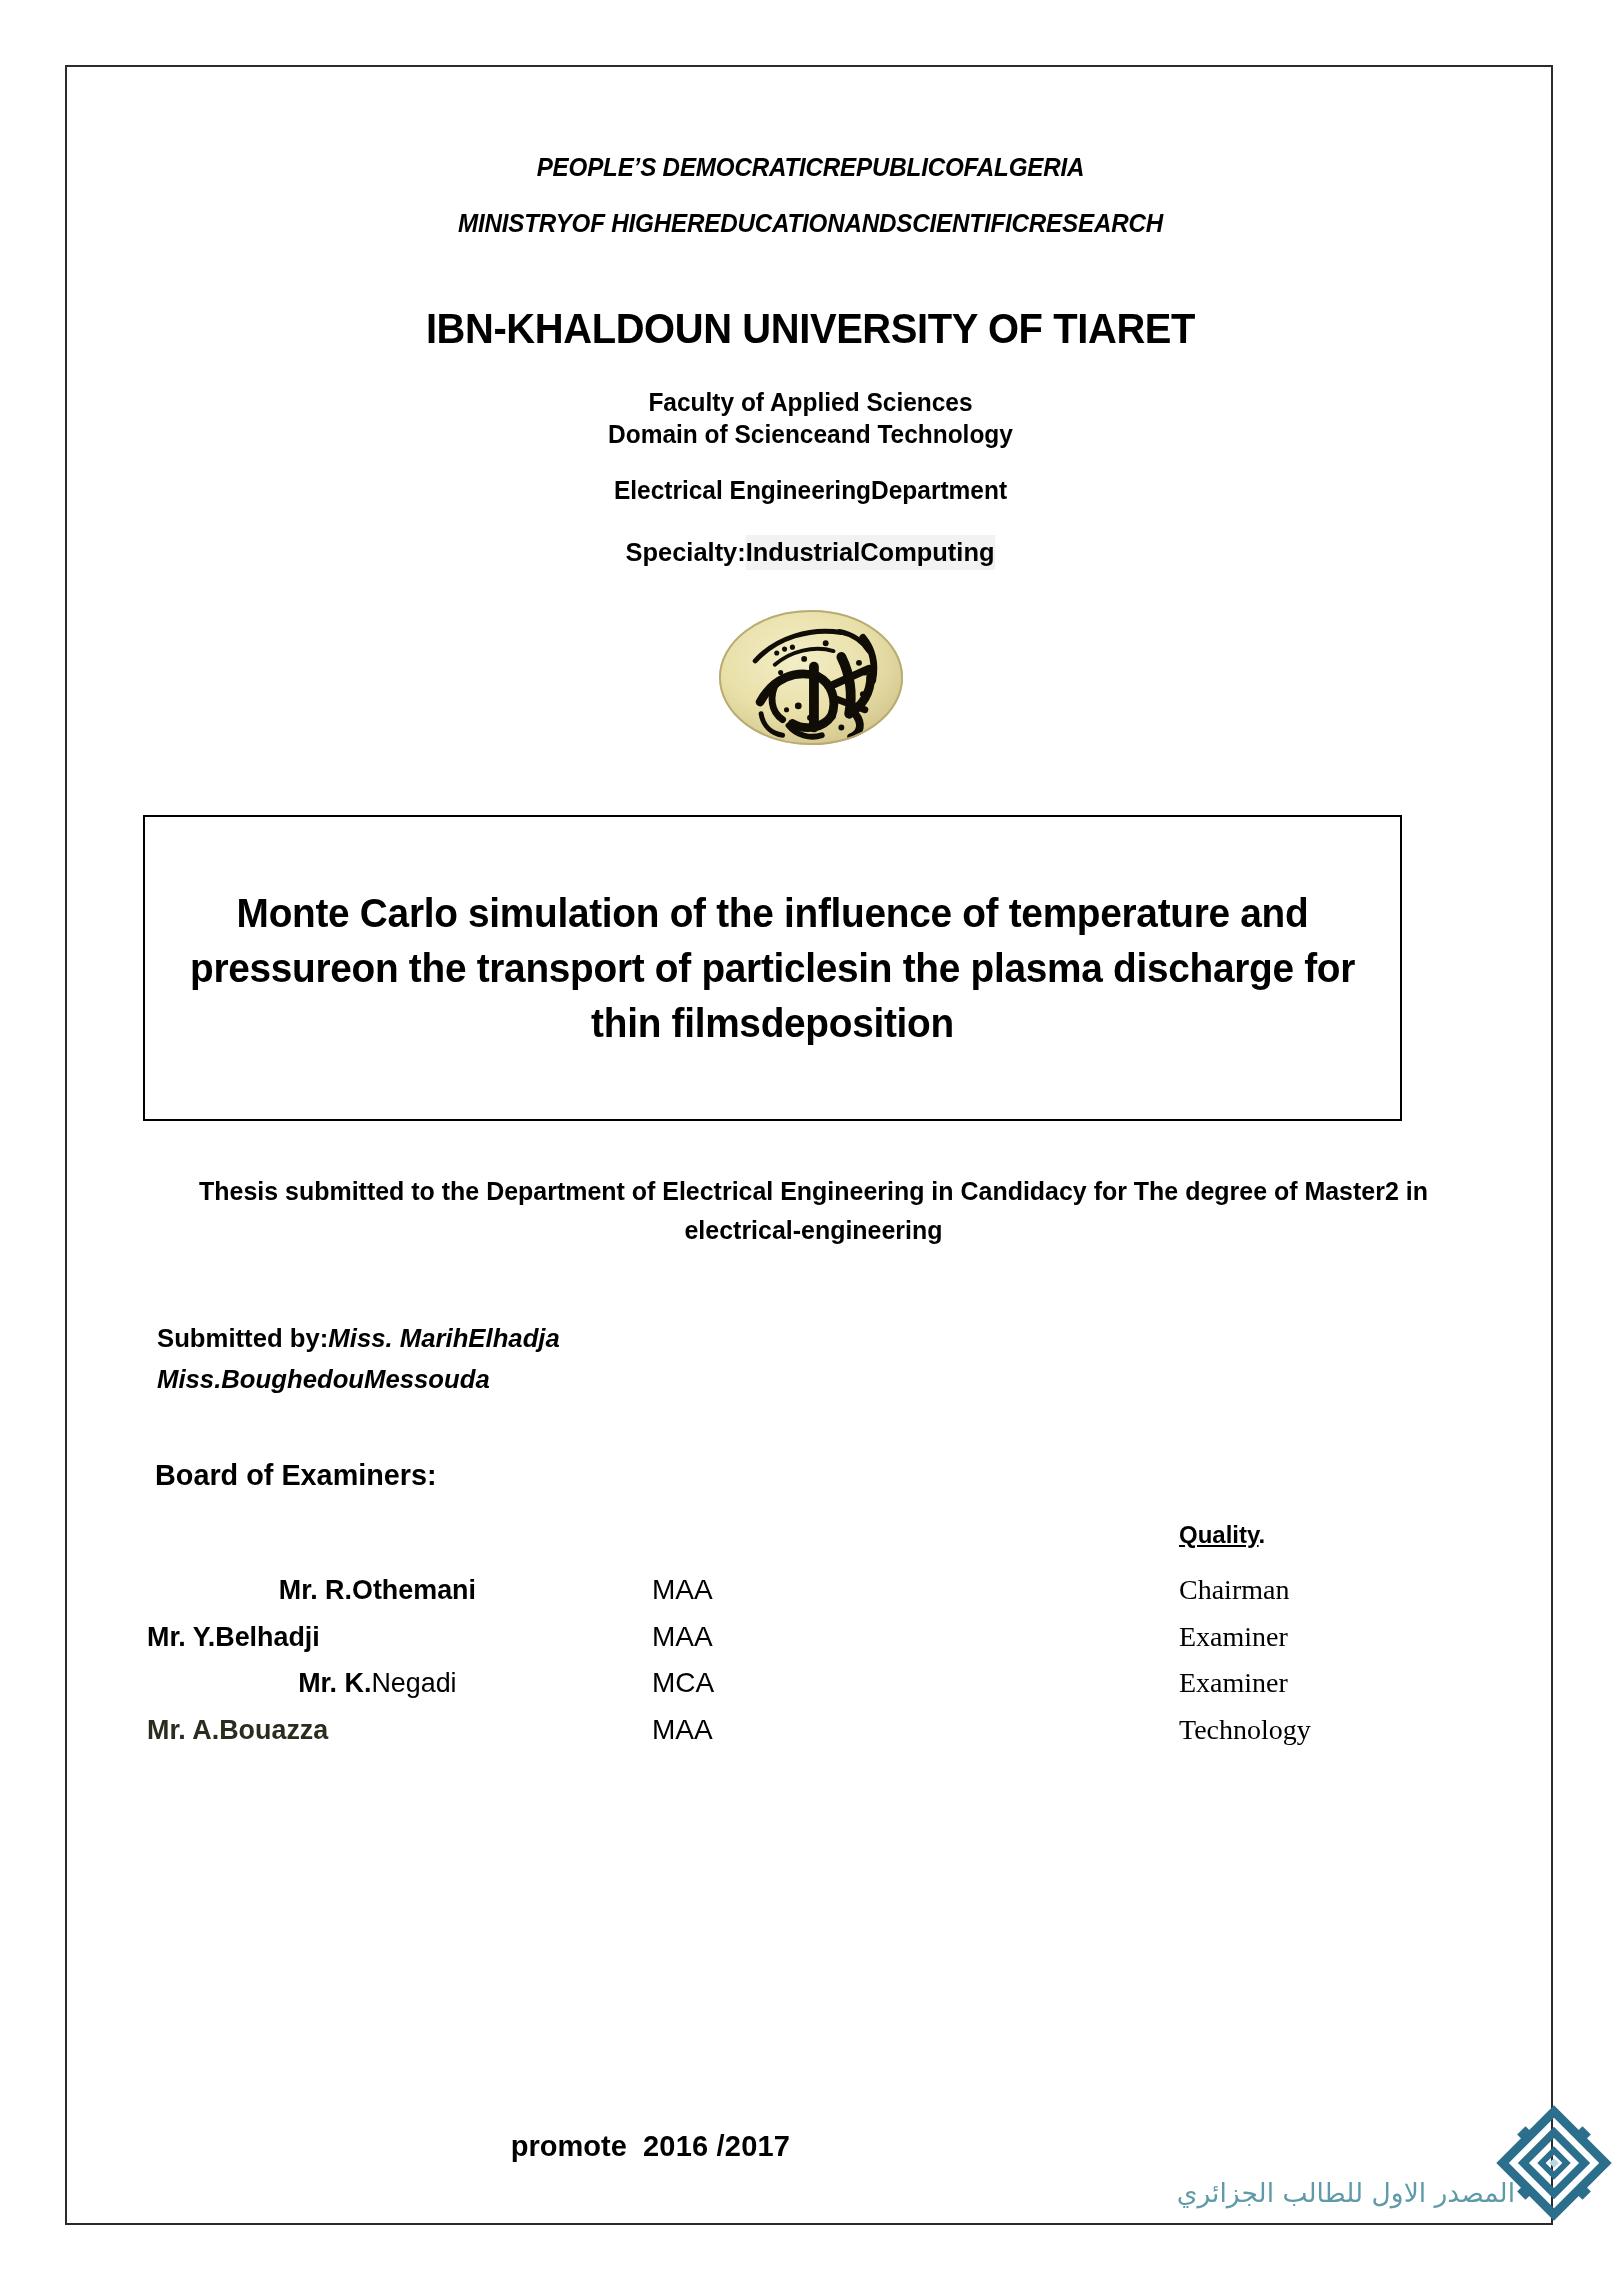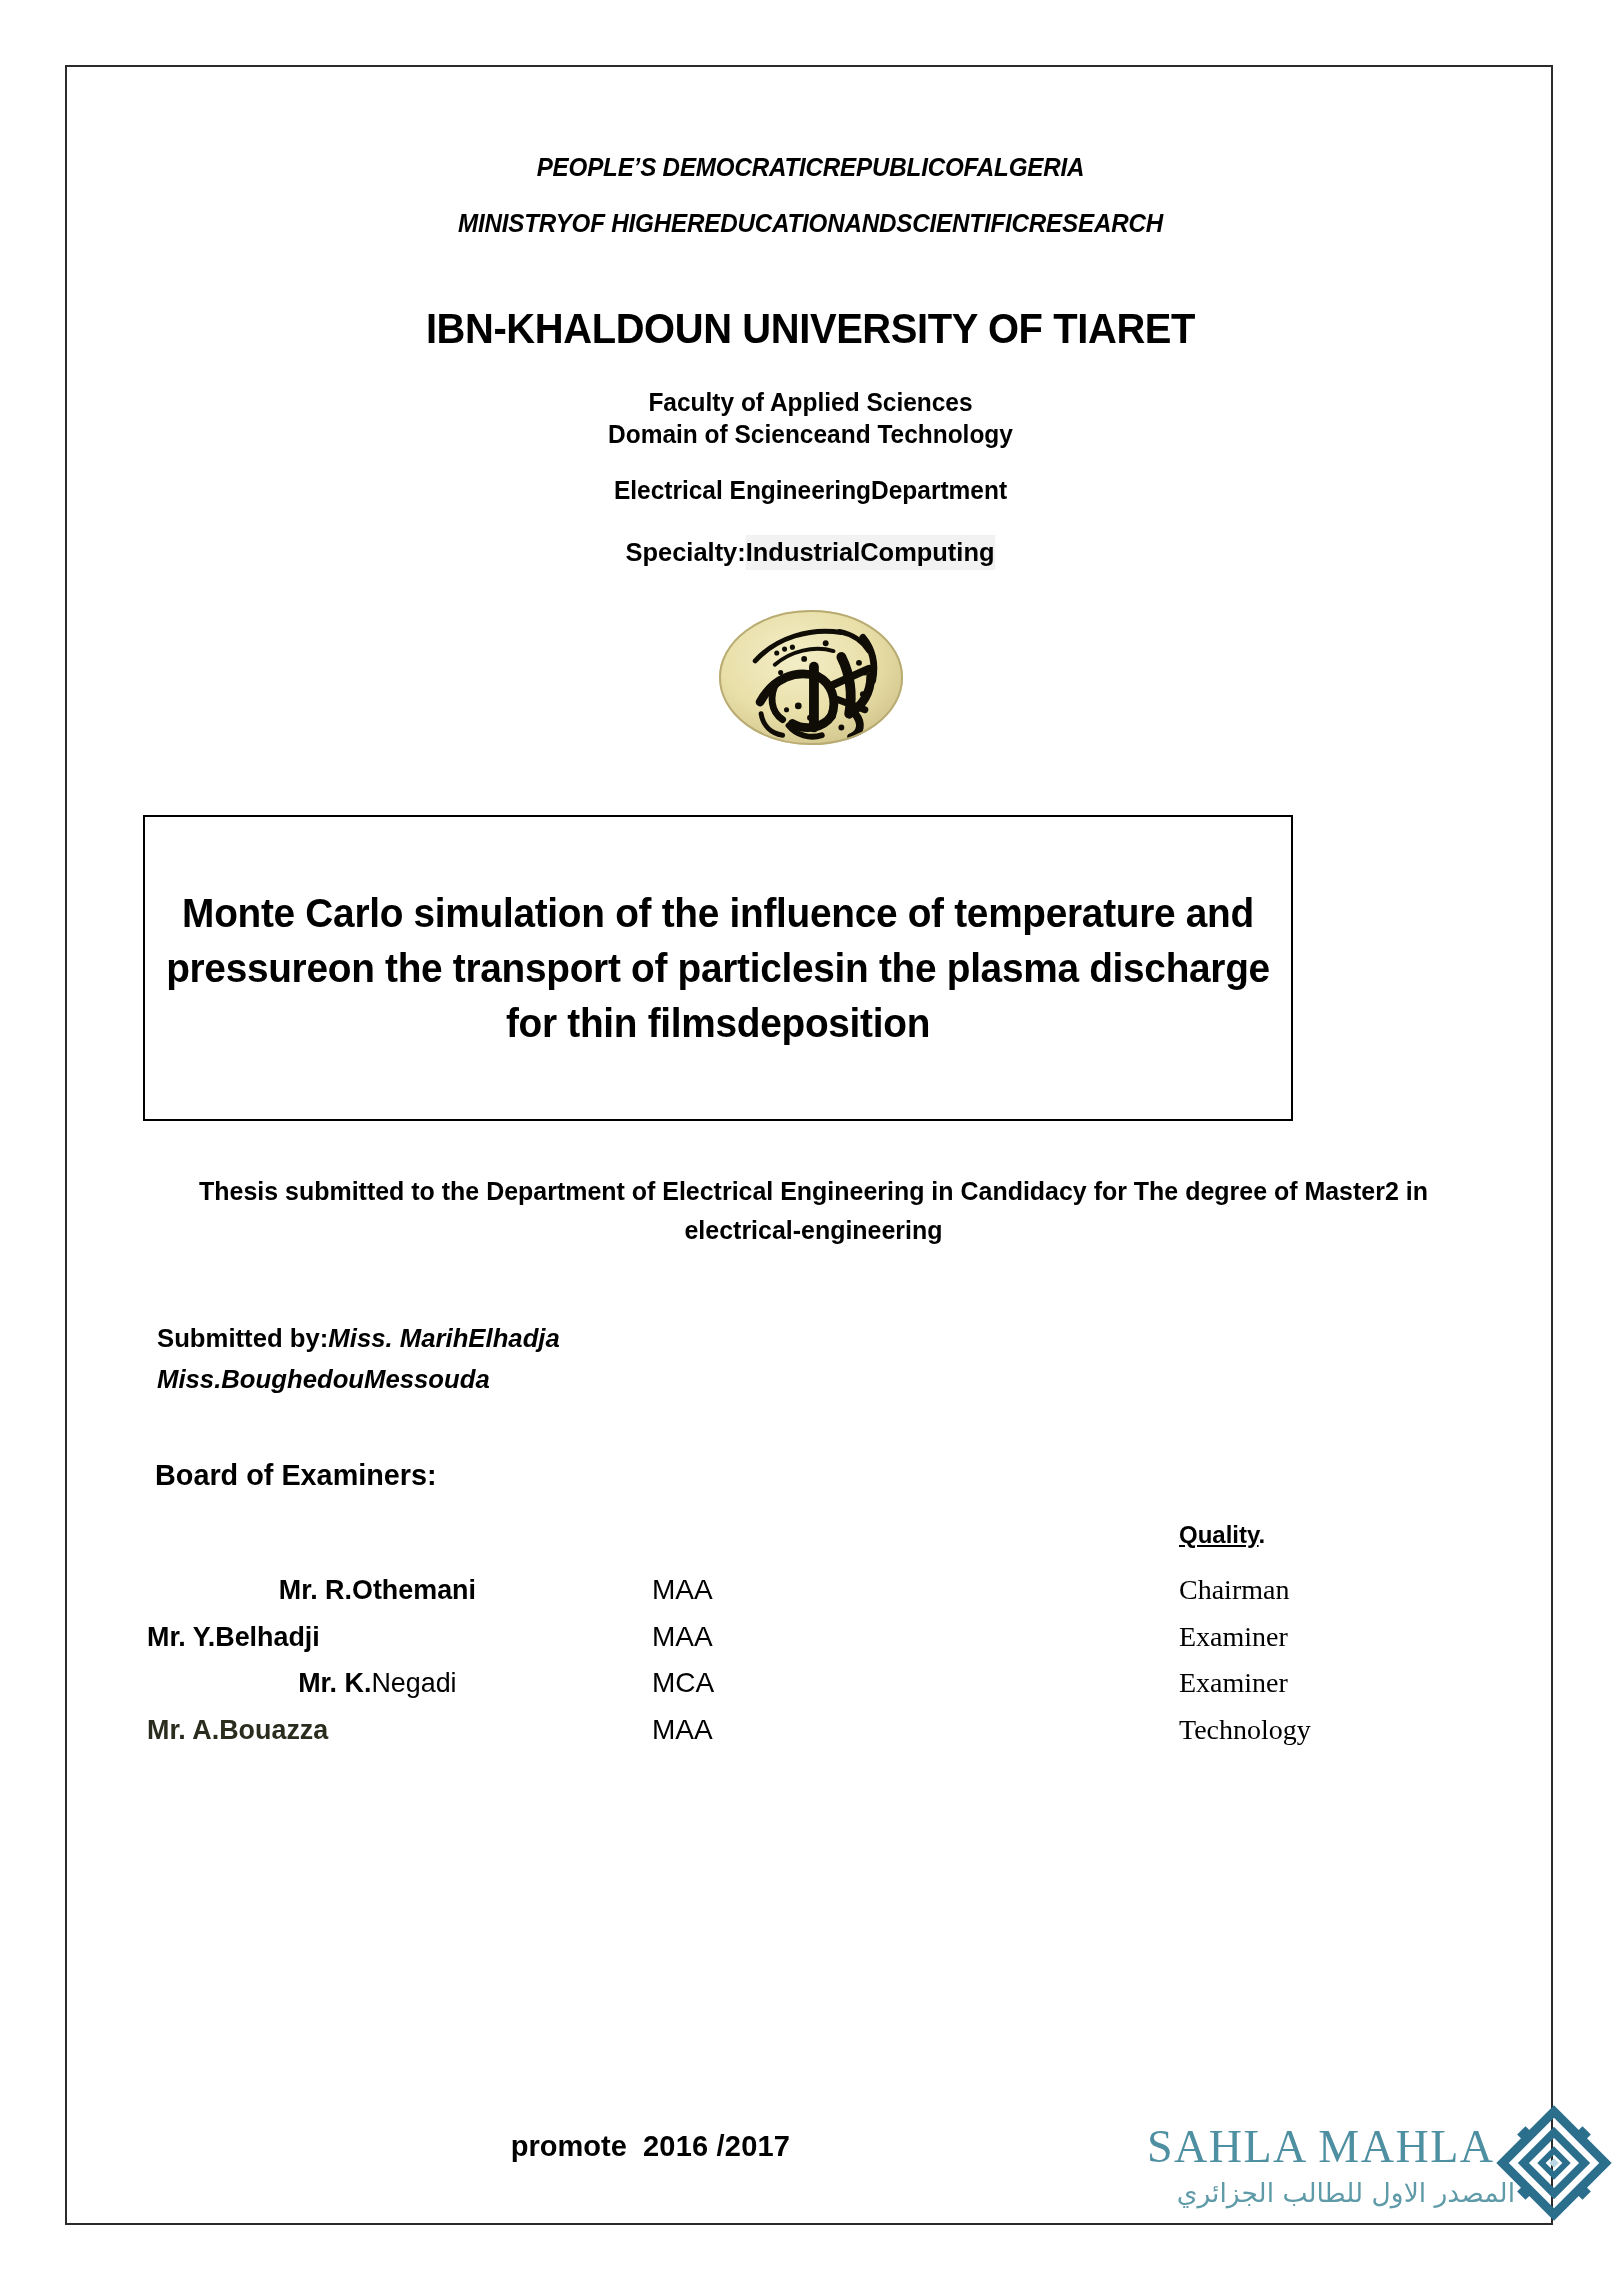--- a/index.html
+++ b/index.html
@@ -99,21 +99,21 @@
     top: 7.8px;
     width: 191px;
     height: 140px;
   }
 
   
   .title-box {
     position: absolute;
     left: 143px;
     top: 815px;
-    width: 1150px;
+    width: 1259px;
     height: 306px;
     border: 2.9px solid #000000;
     box-sizing: border-box;
     display: flex;
     align-items: center;
   }
   .title-text {
     width: 1264px;
     text-align: center;
     font-weight: bold;
@@ -373,21 +373,20 @@
     <div class="exam-name leftal"><span>Mr. A.Bouazza</span><span class="reg"></span></div>
     <div class="exam-grade">MAA</div>
     <div class="exam-role">Technology</div>
   </div>
 
   <div id="promote">
     <span>promote</span>&nbsp;&nbsp;<span class="yr">2016 /2017</span>
   </div>
 
   <div class="wm">
-    <div class="wm-text">SAHLA MAHLA</div>
     <div class="wm-sub">المصدر الاول للطالب الجزائري</div>
     <svg class="wm-mark" viewBox="0 0 120 120">
       <g transform="translate(60,60) rotate(45)">
         <rect x="-37" y="-37" width="74" height="74" fill="none" stroke="#2c6f8c" stroke-width="9"></rect>
         <rect x="-22" y="-22" width="44" height="44" fill="none" stroke="#2c6f8c" stroke-width="8"></rect>
         <rect x="-9" y="-9" width="18" height="18" fill="none" stroke="#2c6f8c" stroke-width="6"></rect>
         <rect x="-47" y="-6" width="10" height="12" fill="#2c6f8c"></rect>
         <rect x="37" y="-6" width="10" height="12" fill="#2c6f8c"></rect>
         <rect x="-6" y="-47" width="12" height="10" fill="#2c6f8c"></rect>
         <rect x="-6" y="37" width="12" height="10" fill="#2c6f8c"></rect>

